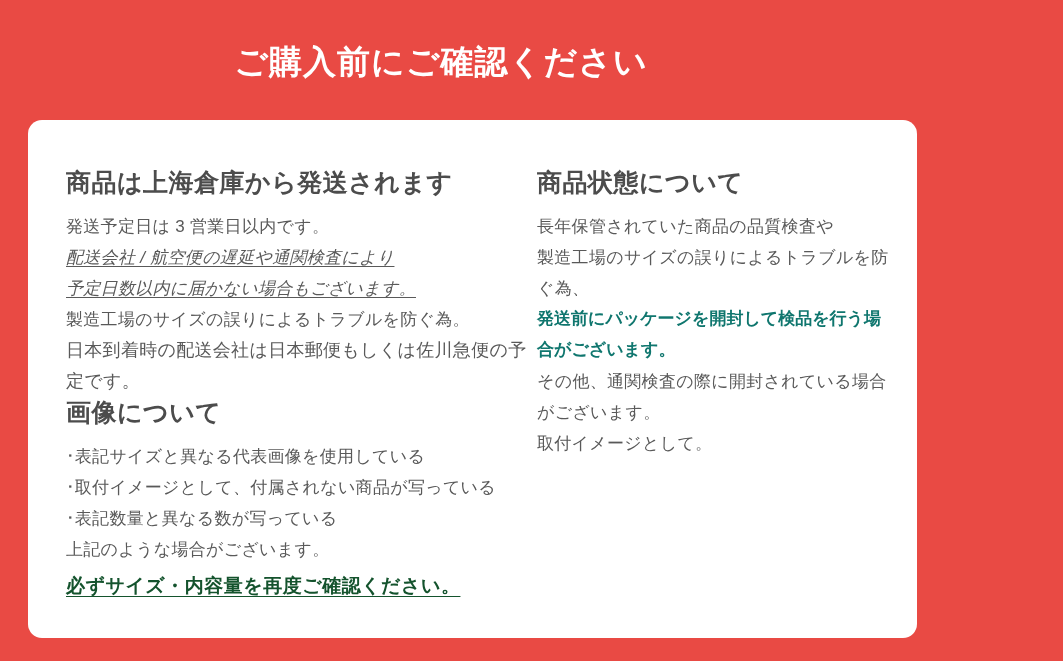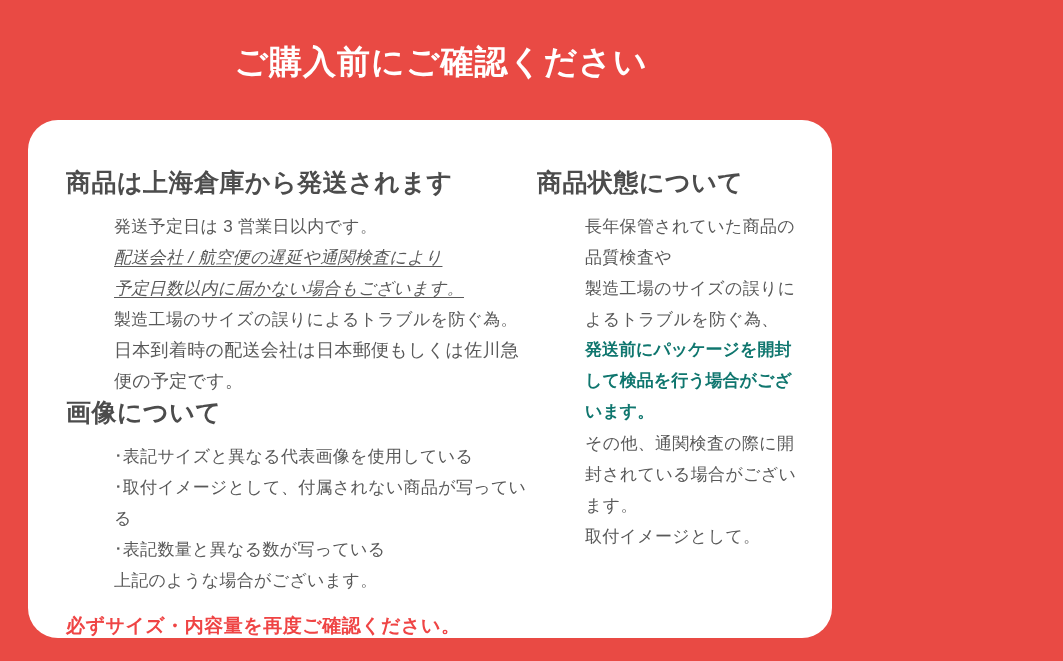--- a/index.html
+++ b/index.html
@@ -21,65 +21,65 @@
     text-align: center;
     color: #ffffff;
     font-size: 33px;
     font-weight: bold;
     letter-spacing: 1px;
   }
   .notice-card {
     position: absolute;
     left: 28px;
     top: 120px;
-    width: 804px;
+    width: 889px;
     height: 518px;
     background: #ffffff;
-    border-radius: 30px;
+    border-radius: 14px;
     padding: 48px 28px 0 38px;
     display: grid;
     grid-template-columns: 471px 1fr;
     grid-template-rows: 230px auto;
   }
   .section { overflow: visible; }
   .section-heading {
     font-size: 25px;
     font-weight: bold;
     color: #4c4c4c;
     line-height: 28px;
     margin: 0 0 15px 0;
     letter-spacing: 0.5px;
   }
   .body-line {
     font-size: 17px;
     color: #595959;
     line-height: 31px;
     letter-spacing: 0.3px;
-    margin-left: 48px;
   }
   .underline {
     text-decoration: underline;
     text-underline-offset: 3px;
     font-style: italic;
   }
   .small-line {
     font-size: 18px;
   }
   .alert-line {
     color: #0f766e;
     font-weight: bold;
     letter-spacing: 0;
     font-family: Liberation Mono, monospace;
   }
   .emphasis-line {
     font-size: 19px;
     font-weight: bold;
-    color: #ef4444;
+    color: #14532d;
+    text-decoration: underline;
     text-underline-offset: 4px;
-    margin-top: 14px;
+    margin-top: 5px;
     line-height: 31px;
     letter-spacing: 0.5px;
   }
 </style>
 </head>
 <body>
 
 <h1 class="page-title">ご購入前にご確認ください</h1>
 
 <div class="notice-card">

